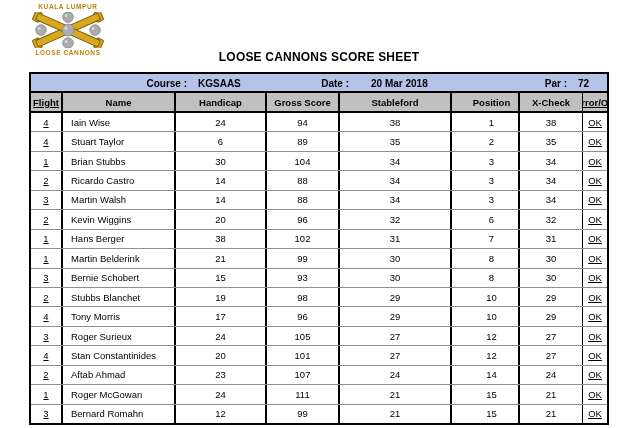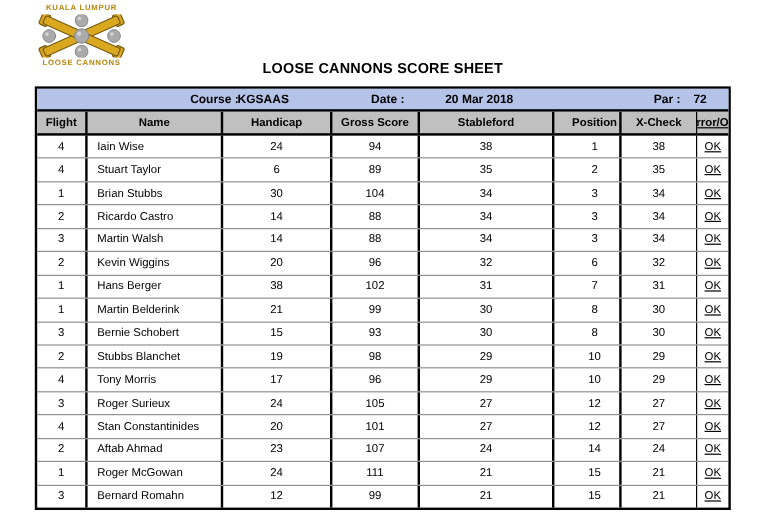--- a/index.html
+++ b/index.html
@@ -14,38 +14,38 @@
   .logo svg{display:block;margin:1px auto;}
   
   .title{position:absolute;left:30px;top:50px;width:578px;text-align:center;
     font-weight:bold;font-size:12px;letter-spacing:.2px;}
   
   .sheet{position:absolute;left:29px;top:72px;width:580px;border:2px solid #000;
     box-sizing:border-box;background:#fff;}
   .info-band{position:relative;height:17px;background:var(--band-bg,#B6C3E8);
     border-bottom:2px solid #000;font-size:10px;font-weight:bold;}
   .info-band span{position:absolute;top:50%;transform:translateY(-50%);white-space:nowrap;}
-  .course-label{left:12px;width:156px;text-align:right;}
+  .course-label{left:0;width:156px;text-align:right;}
   .course-value{left:167px;}
-  .date-label{left:246px;width:60px;text-align:right;}
+  .date-label{left:258px;width:60px;text-align:right;}
   .date-value{left:340px;}
   .par-label{right:40px;}
   .par-value{right:18px;}
   
   .header-row{display:flex;height:18px;background:var(--header-bg,#C0C0C0);
     border-bottom:2px solid #000;font-size:9.5px;font-weight:bold;}
   .cell{display:flex;align-items:center;justify-content:center;
     box-sizing:border-box;overflow:hidden;white-space:nowrap;}
   .cell.left{justify-content:flex-start;padding-left:8px;}
-  .c0{width:42px;border-right:2px solid #000;}
+  .c0{width:32px;border-right:2px solid #000;text-decoration:underline;}
   .c1{width:113px;border-right:2px solid #000;}
   .c2{width:91px;border-right:2px solid #000;}
   .c3{width:73px;border-right:2px solid #000;}
   .c4{width:112px;border-right:2px solid #000;}
-  .c5{width:56px;border-right:2px solid #000;padding-left:13px;}
+  .c5{width:68px;border-right:2px solid #000;padding-left:13px;}
   .c6{width:63px;border-right:1px solid #000;}
   .c7{flex:1;text-decoration:underline;}
   .trow{display:flex;height:18.44px;border-bottom:1px solid #909090;font-size:9.5px;}
   .trow:last-child{border-bottom:none;}
 </style>
 </head>
 <body>
 
 <div class="page">
 

